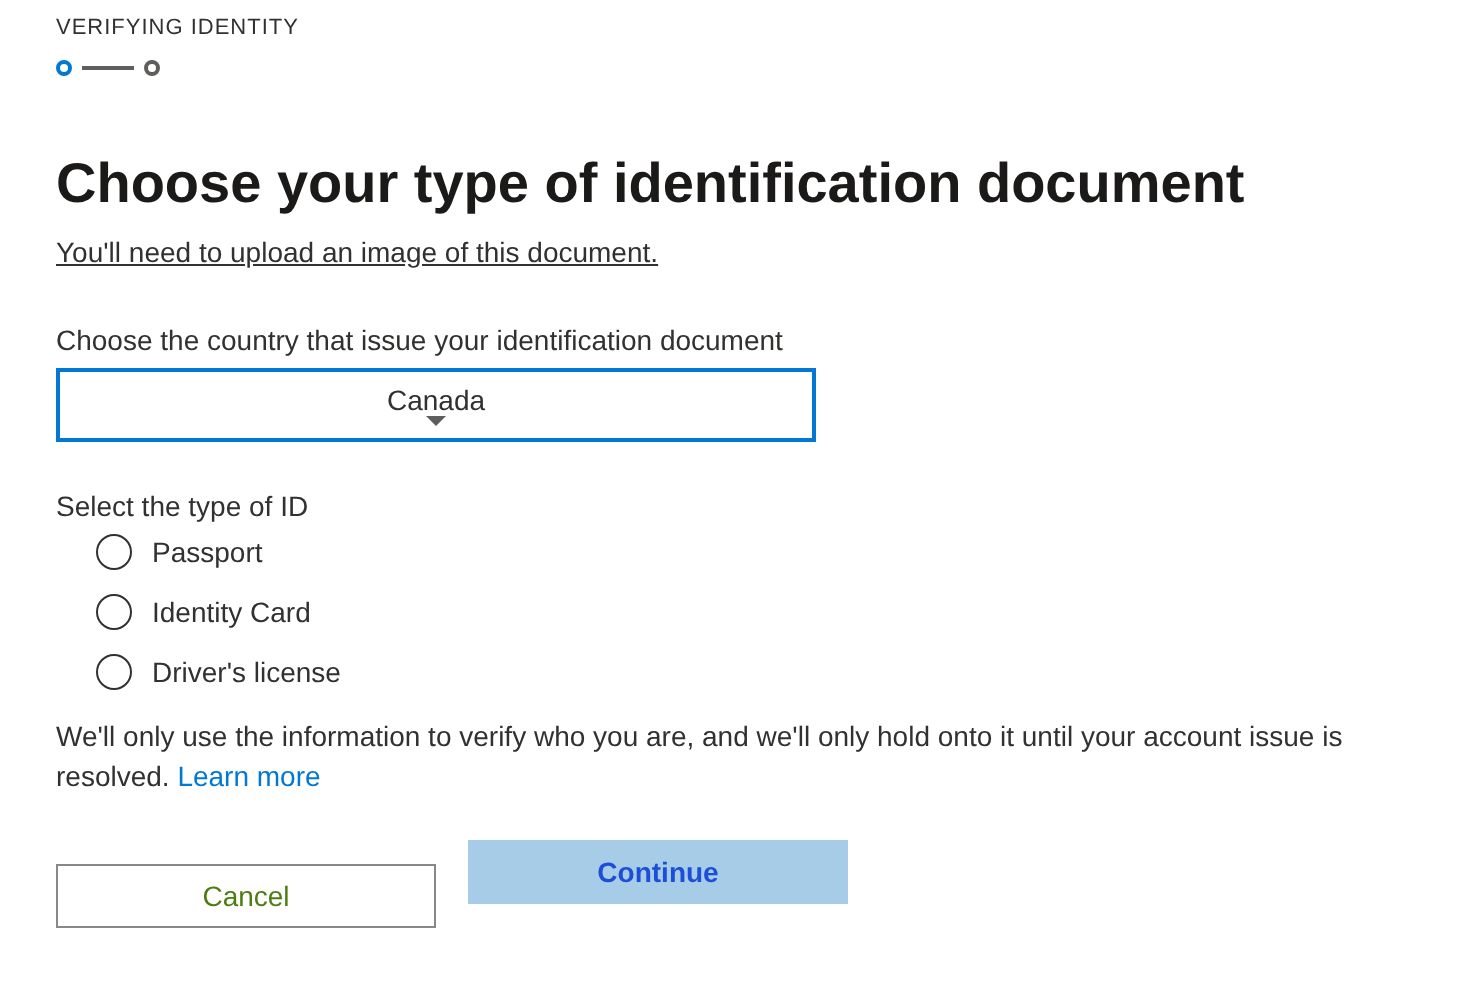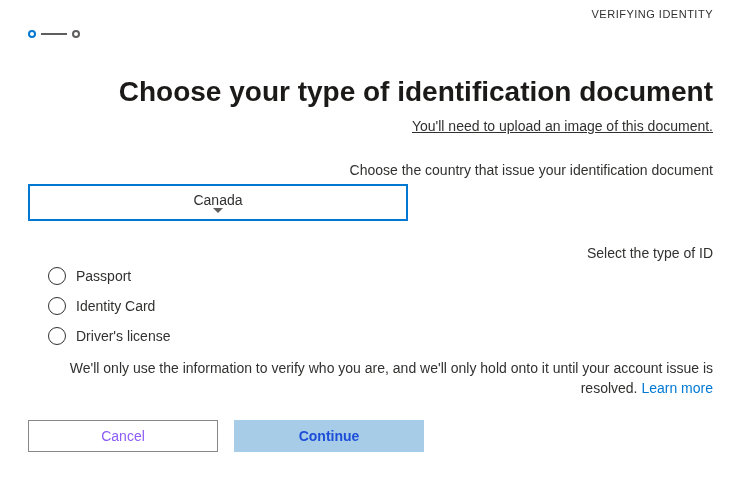--- a/index.html
+++ b/index.html
@@ -1,15 +1,15 @@
 <!DOCTYPE html>
 <html><head>
   <meta charset="utf-8">
   <style>
-    * { box-sizing: border-box; margin: 0; padding: 0; text-align: right; }
+    * { box-sizing: border-box; margin: 0; padding: 0; }
     body {
       font-family: "Segoe UI", -apple-system, sans-serif;
       background: #fff;
       color: #323130;
       width: 741px;
       padding: 8px 28px 28px 28px;
     }
     .header-label {
       font-size: 11px;
       letter-spacing: 0.5px;
@@ -119,21 +119,22 @@
       font-size: 14px;
       border: none;
       cursor: pointer;
       display: flex;
       align-items: center;
       justify-content: center;
     }
     .btn-cancel {
       background: #fff;
       border: 1px solid #8a8886;
-      color: #8b5cf6;
+      color: #4d7c0f;
+      margin-top: 12px;
     }
     .btn-continue {
       background: #a6cce8;
       color: #1d4ed8;
       font-weight: 600;
       cursor: default;
     }
   </style>
 </head>
 <body>

